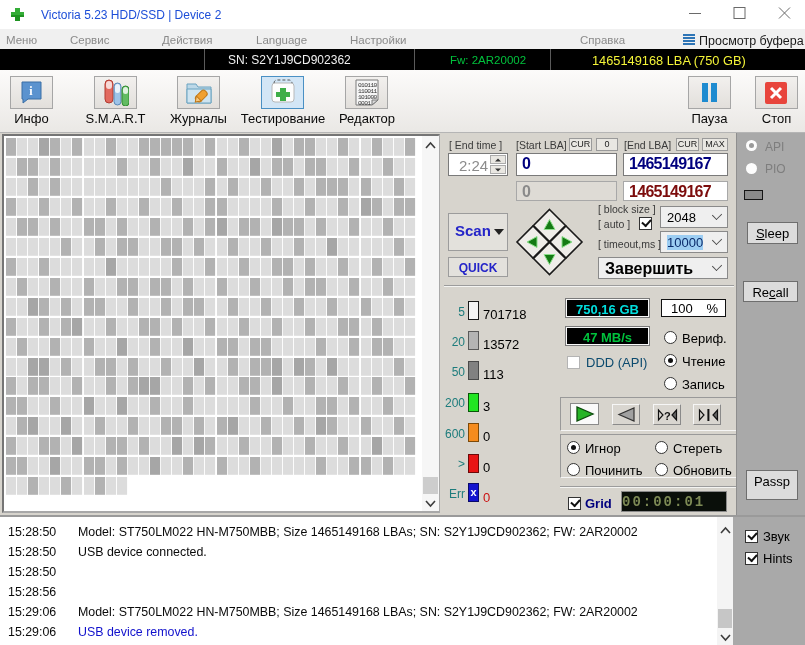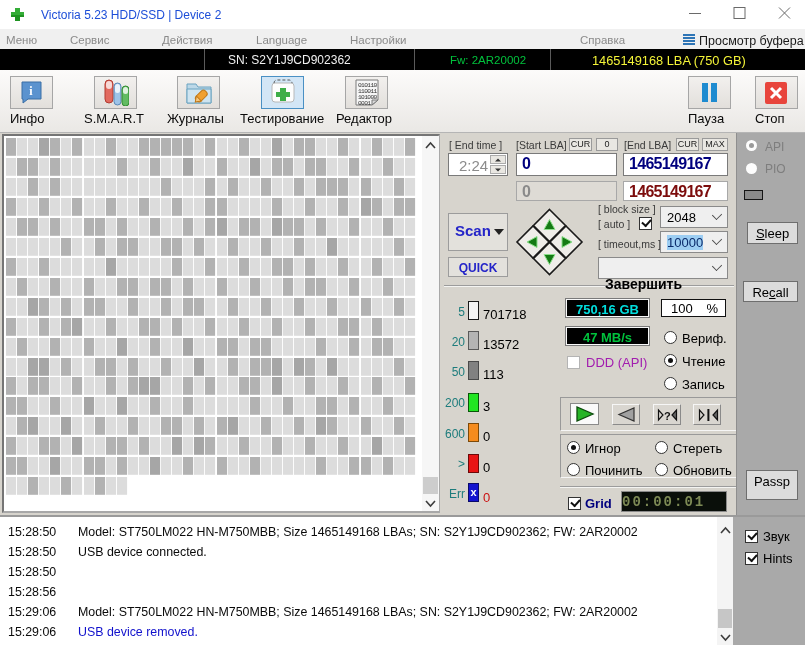--- a/index.html
+++ b/index.html
@@ -12,21 +12,21 @@
 .carrow{position:absolute;right:6px;top:4px;width:8px;height:8px;border:solid #4a4a4a;border-width:0 0 1.6px 1.6px;transform:rotate(-45deg) scale(1,.8)}
 .radio{position:absolute;width:13px;height:13px;border-radius:50%;background:#fff;border:1px solid #333}
 .radio.on::after{content:"";position:absolute;left:3px;top:3px;width:5px;height:5px;border-radius:50%;background:#111}
 .check{position:absolute;width:13px;height:13px;background:#fff;border:1px solid #333}
 .check.on::after{content:"";position:absolute;left:2px;top:1px;width:7px;height:4px;border:solid #111;border-width:0 0 2px 2px;transform:rotate(-48deg)}
 .rlab{position:absolute;font-size:13px;color:#000;white-space:nowrap}
 .statlab{position:absolute;font-size:12px;color:#1d7c7c;text-align:right;width:20px}
 .statnum{position:absolute;font-size:13px;color:#000}
 .sbtn{position:absolute;background:#dcdcdc;border:1px solid #6e6e6e;font-size:13px;color:#000;text-align:center;padding-top:3px}
 .tbtn{position:absolute;width:43px;height:33px;background:linear-gradient(#f2f0ee,#e2dfdb);border:1px solid #a6a6a6}
-.tlab{position:absolute;top:41px;font-size:13px;color:#0a0a0a;text-align:left;white-space:nowrap}
+.tlab{position:absolute;top:41px;font-size:13px;color:#0a0a0a;text-align:center;white-space:nowrap}
 .menuitem{position:absolute;top:5px;font-size:11.5px;color:#8a8a8a}
 </style></head>
 <body>
 
 <div class="abs" style="left:0;top:0;width:805px;height:29px;background:#ffffff">
  <svg class="abs" style="left:10px;top:7px" width="15" height="15">
       <path d="M5 1h5v4h4v5h-4v4H5v-4H1V5h4z" fill="#1f9322"></path>
       <path d="M5 1h5v4h4v3H1V5h4z" fill="#34ad37"></path>
     </svg>
  <div class="abs" style="left:41px;top:8px;font-size:12px;color:#1d4ed8">Victoria 5.23 HDD/SSD | Device 2</div>
@@ -834,21 +834,21 @@
  </g>
 </svg>
 
 <div class="lbl abs" style="left:598px;top:203px">[ block size ]</div>
 <div class="lbl abs" style="left:598px;top:218px">[ auto ]</div>
 <div class="check on" style="left:639px;top:217px"></div>
 <div class="combo" style="left:660px;top:206px;width:68px;height:22px">2048<span class="carrow"></span></div>
 <div class="lbl abs" style="left:598px;top:238px">[ timeout,ms ]</div>
 <div class="combo" style="left:660px;top:231px;width:68px;height:22px"><span style="background:#9ccdf2;color:#0a2a6a">10000</span><span class="carrow"></span></div>
 
-<div class="combo" style="left:598px;top:257px;width:130px;height:22px;font-weight:bold;font-size:14px;padding-top:18px">Завершить<span class="carrow"></span></div>
+<div class="combo" style="left:598px;top:257px;width:130px;height:22px;font-weight:bold;font-size:16px;padding-top:2px">Завершить<span class="carrow"></span></div>
 
 <div class="statlab" style="left:445px;top:305px">5</div>
 <div class="statlab" style="left:445px;top:335px">20</div>
 <div class="statlab" style="left:445px;top:365px">50</div>
 <div class="statlab" style="left:445px;top:396px">200</div>
 <div class="statlab" style="left:445px;top:427px">600</div>
 <div class="statlab" style="left:445px;top:457px">&gt;</div>
 <div class="statlab" style="left:445px;top:487px">Err</div>
 <div class="abs" style="left:468px;top:301px;width:11px;height:19px;background:#f4f4f4;border:1px solid #1a1a1a"></div>
 <div class="abs" style="left:468px;top:331px;width:11px;height:19px;background:#b4b4b4;border:1px solid #5a5a5a"></div>
@@ -865,21 +865,21 @@
 <div class="statnum" style="left:483px;top:460px">0</div>
 <div class="statnum" style="left:483px;top:490px;color:#cc1111">0</div>
 
 <div class="abs" style="left:566px;top:299px;width:83px;height:18px;background:#000;border:1px solid #f8f8f8;outline:1px solid #7a7a7a;text-align:center"><span style="color:#00dede;font-weight:bold;font-size:13px;line-height:16px">750,16 GB</span></div>
 <div class="abs" style="left:661px;top:299px;width:65px;height:18px;background:#fff;border:1.5px solid #111">
     <span style="position:absolute;left:9px;top:1px;font-size:13px">100</span>
     <span style="position:absolute;right:7px;top:1px;font-size:13px">%</span>
   </div>
 <div class="abs" style="left:566px;top:327px;width:83px;height:18px;background:#000;border:1px solid #f8f8f8;outline:1px solid #7a7a7a;text-align:center"><span style="color:#00c23c;font-weight:bold;font-size:13px;line-height:16px">47 MB/s</span></div>
 <div class="check" style="left:567px;top:356px;border-color:#b4b4b4"></div>
-<div class="rlab" style="left:586px;top:355px;color:#a21caf">DDD (API)</div>
+<div class="rlab" style="left:586px;top:355px;color:#0c4a6e">DDD (API)</div>
 <div class="radio" style="left:664px;top:331px"></div>
 <div class="rlab" style="left:682px;top:331px">Вериф.</div>
 <div class="radio on" style="left:664px;top:354px"></div>
 <div class="rlab" style="left:682px;top:354px">Чтение</div>
 <div class="radio" style="left:664px;top:377px"></div>
 <div class="rlab" style="left:682px;top:377px">Запись</div>
 
 <div class="abs" style="left:560px;top:397px;width:177px;height:34px;border:1px solid #999;border-right-color:#f6f6f6;border-bottom-color:#f6f6f6"></div>
 <div class="abs" style="left:570px;top:403px;width:29px;height:22px;background:#fafafa;border:1px solid #8a8a8a"></div>
 <svg class="abs" style="left:575px;top:406px" width="20" height="16">

